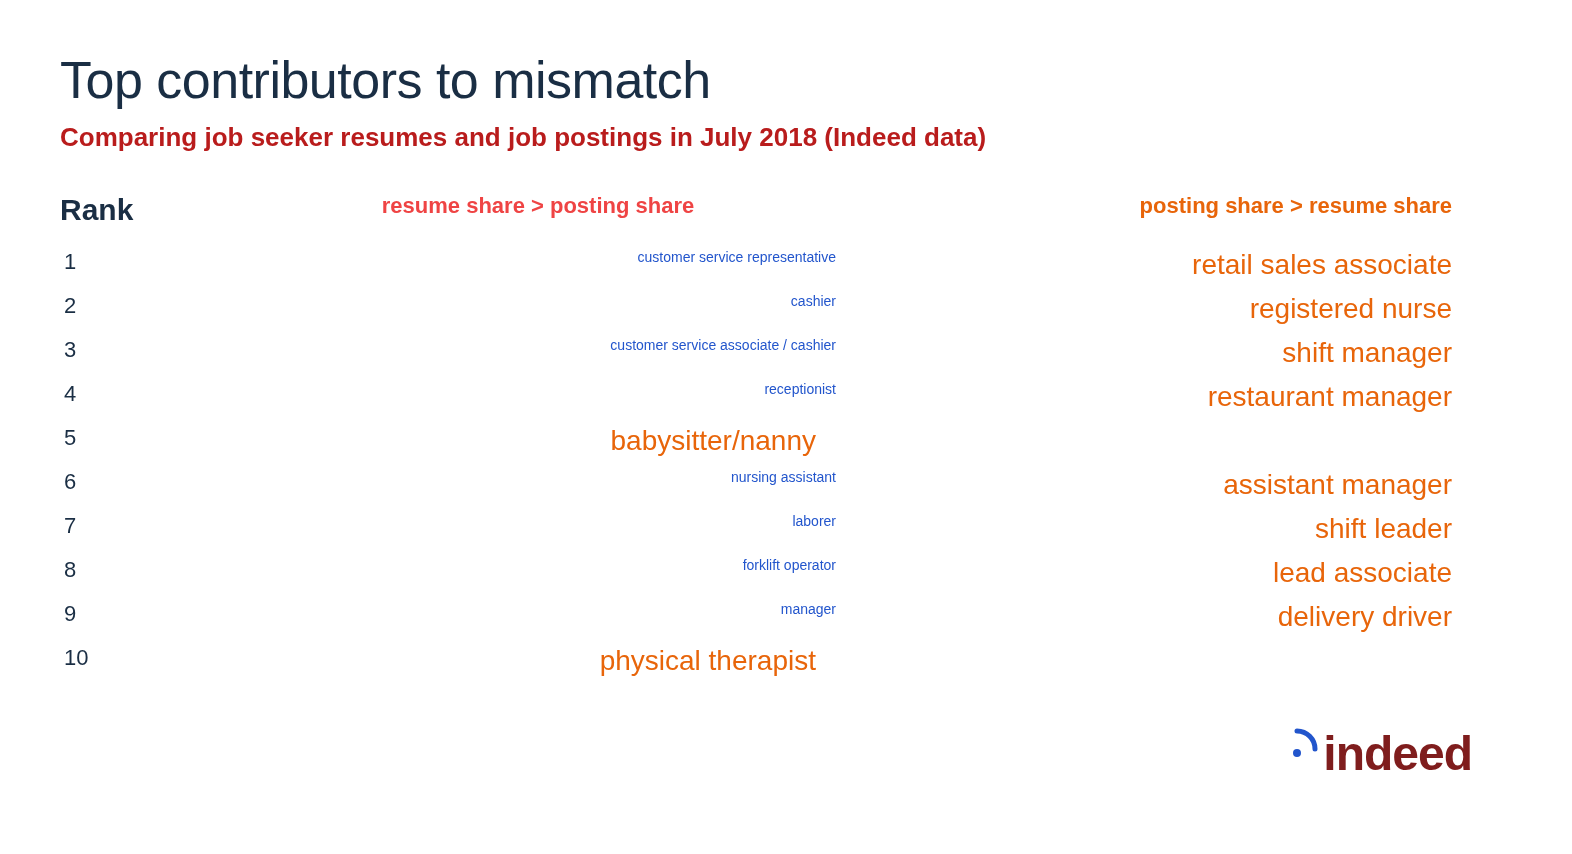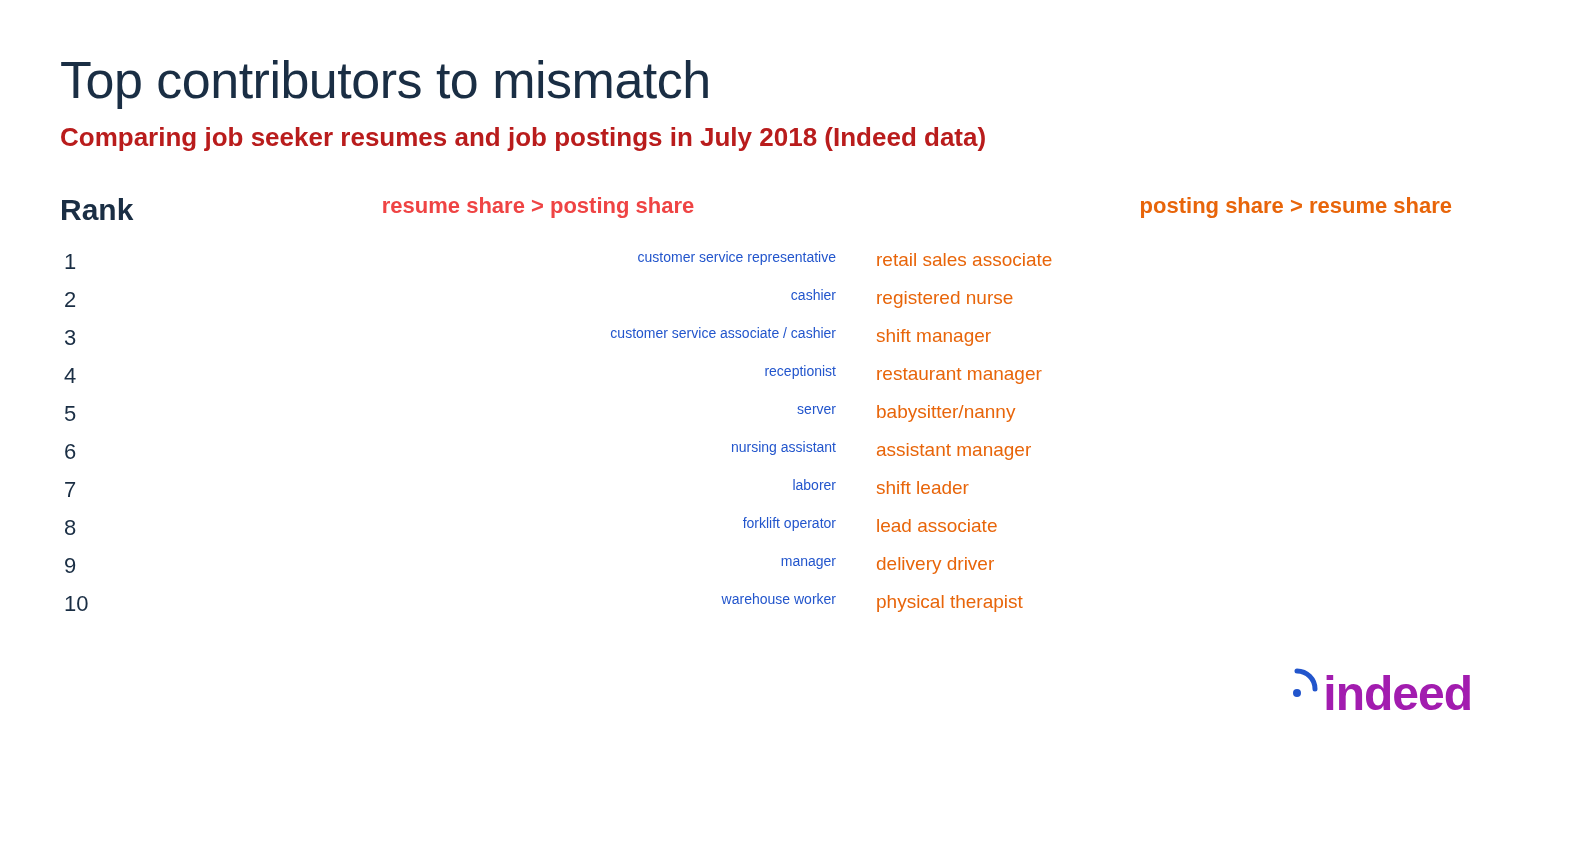--- a/index.html
+++ b/index.html
@@ -82,23 +82,23 @@
 
     .resume-cell {
       font-size: 14px;
       color: #2255cc;
       text-align: right;
       padding-right: 40px;
       font-weight: 400;
     }
 
     .posting-cell {
-      font-size: 19px;
+      font-size: 28px;
       color: #e8650a;
-      text-align: left;
+      text-align: right;
       padding-right: 60px;
       font-weight: 400;
     }
 
     .indeed-logo-container {
       display: flex;
       justify-content: flex-end;
       margin-top: 40px;
       padding-right: 40px;
     }
@@ -145,21 +145,20 @@
         <div class="resume-cell">customer service associate / cashier</div>
         <div class="posting-cell">shift manager</div>
       </div>
       <div class="table-row">
         <div class="rank-cell">4</div>
         <div class="resume-cell">receptionist</div>
         <div class="posting-cell">restaurant manager</div>
       </div>
       <div class="table-row">
         <div class="rank-cell">5</div>
-        <div class="resume-cell">server</div>
         <div class="posting-cell">babysitter/nanny</div>
       </div>
       <div class="table-row">
         <div class="rank-cell">6</div>
         <div class="resume-cell">nursing assistant</div>
         <div class="posting-cell">assistant manager</div>
       </div>
       <div class="table-row">
         <div class="rank-cell">7</div>
         <div class="resume-cell">laborer</div>
@@ -170,30 +169,29 @@
         <div class="resume-cell">forklift operator</div>
         <div class="posting-cell">lead associate</div>
       </div>
       <div class="table-row">
         <div class="rank-cell">9</div>
         <div class="resume-cell">manager</div>
         <div class="posting-cell">delivery driver</div>
       </div>
       <div class="table-row">
         <div class="rank-cell">10</div>
-        <div class="resume-cell">warehouse worker</div>
         <div class="posting-cell">physical therapist</div>
       </div>
     </div>
 </div>
 
 <div class="indeed-logo-container">
   <div class="logo-wrapper">
     <svg width="52" height="60" viewBox="0 0 52 60">
 
       <path d="M 26 8 A 18 18 0 0 1 44 26" stroke="#2255cc" stroke-width="5" fill="none" stroke-linecap="round"></path>
       <circle cx="26" cy="30" r="4" fill="#2255cc"></circle>
     </svg>
     <span class="indeed-text">
-      <span style="color:#a21caf">indeed</span>
+      <span style="color:#7f1d1d">indeed</span>
     </span>
   </div>
 </div>
 
 </body></html>

